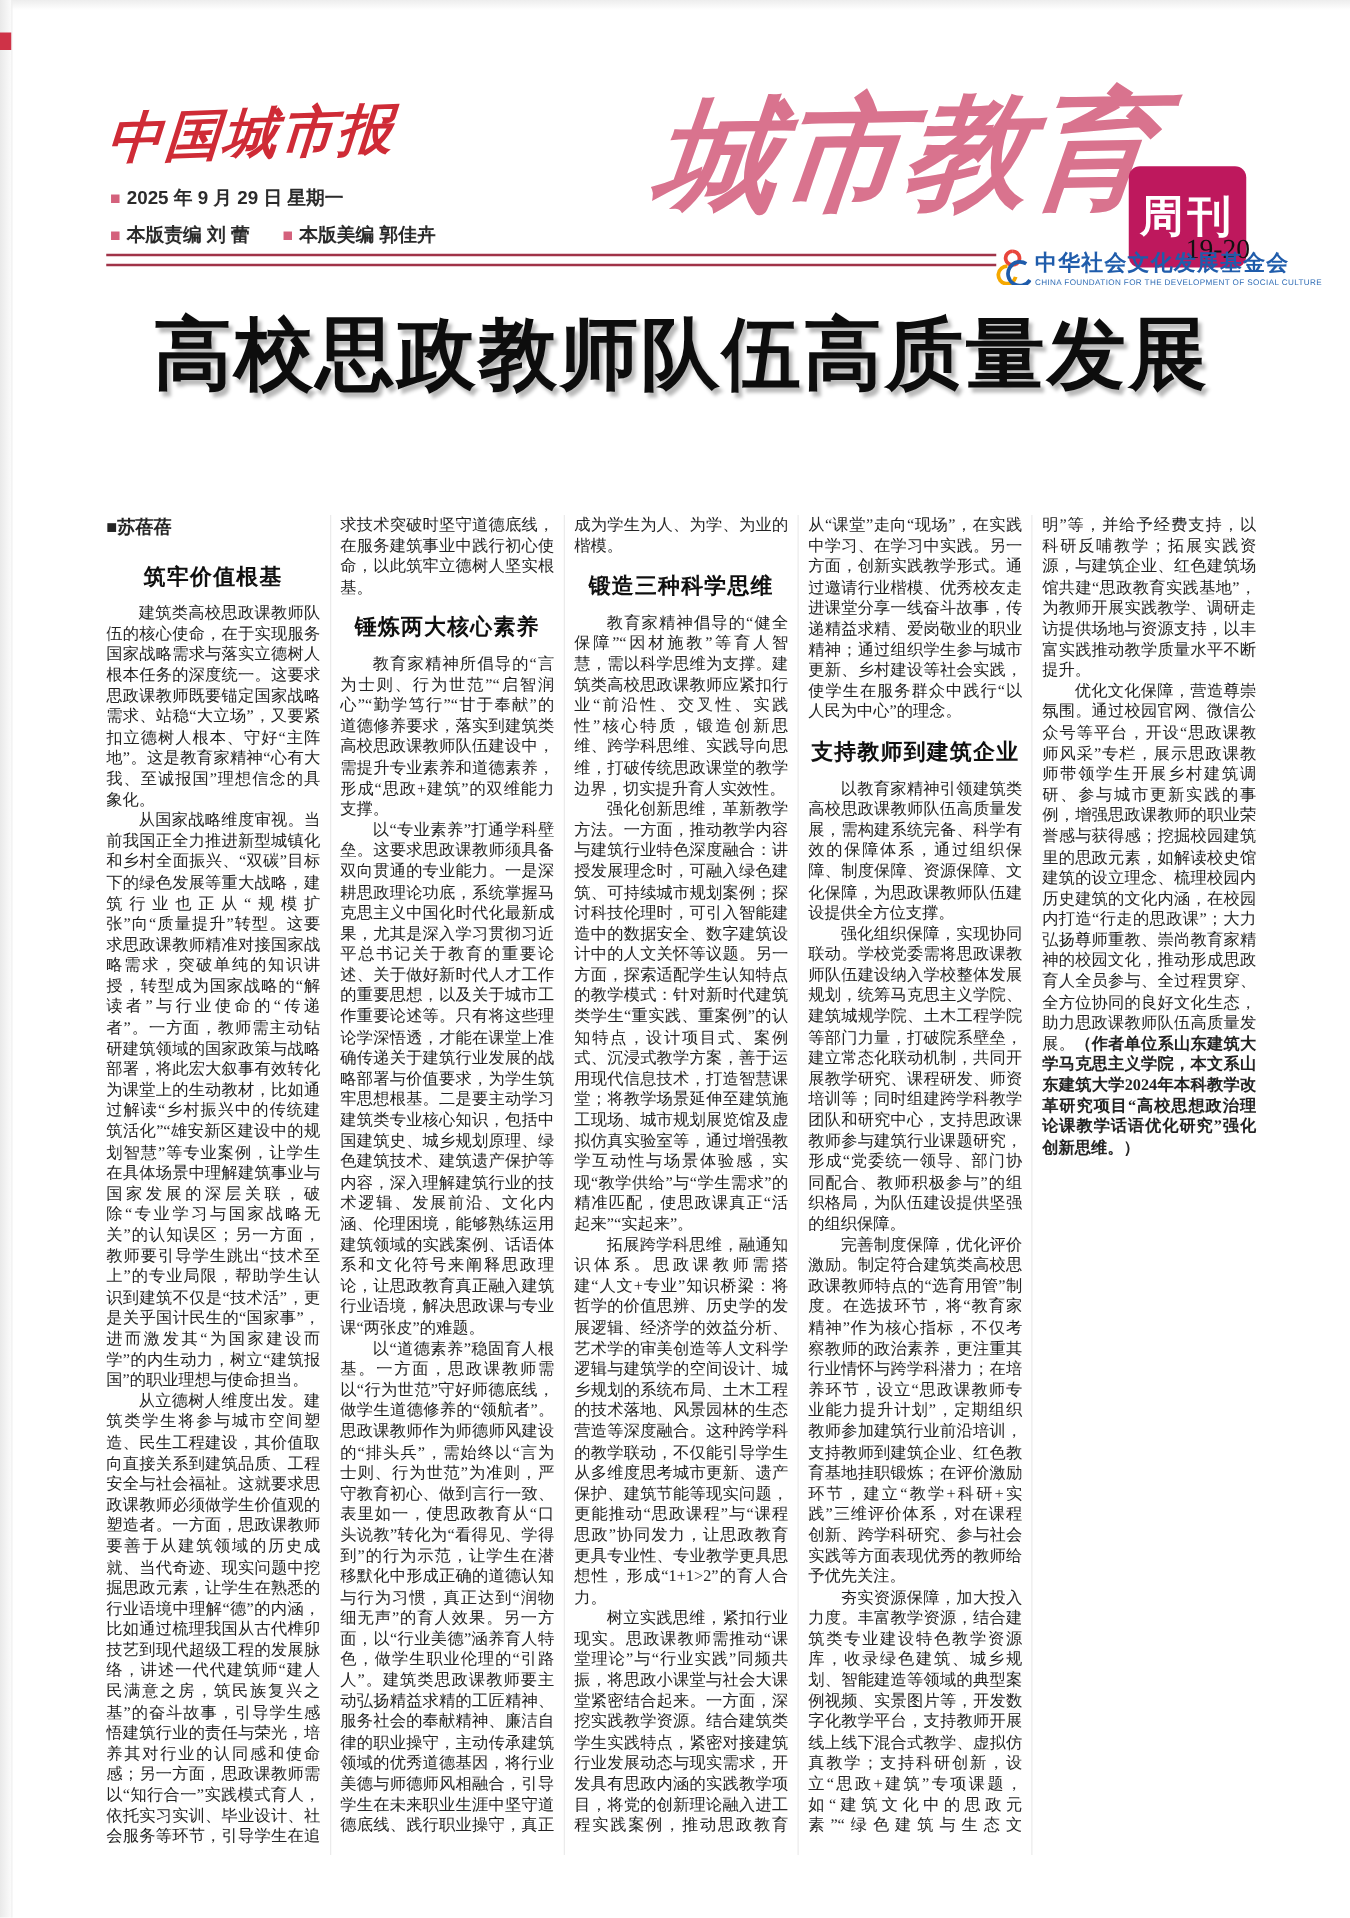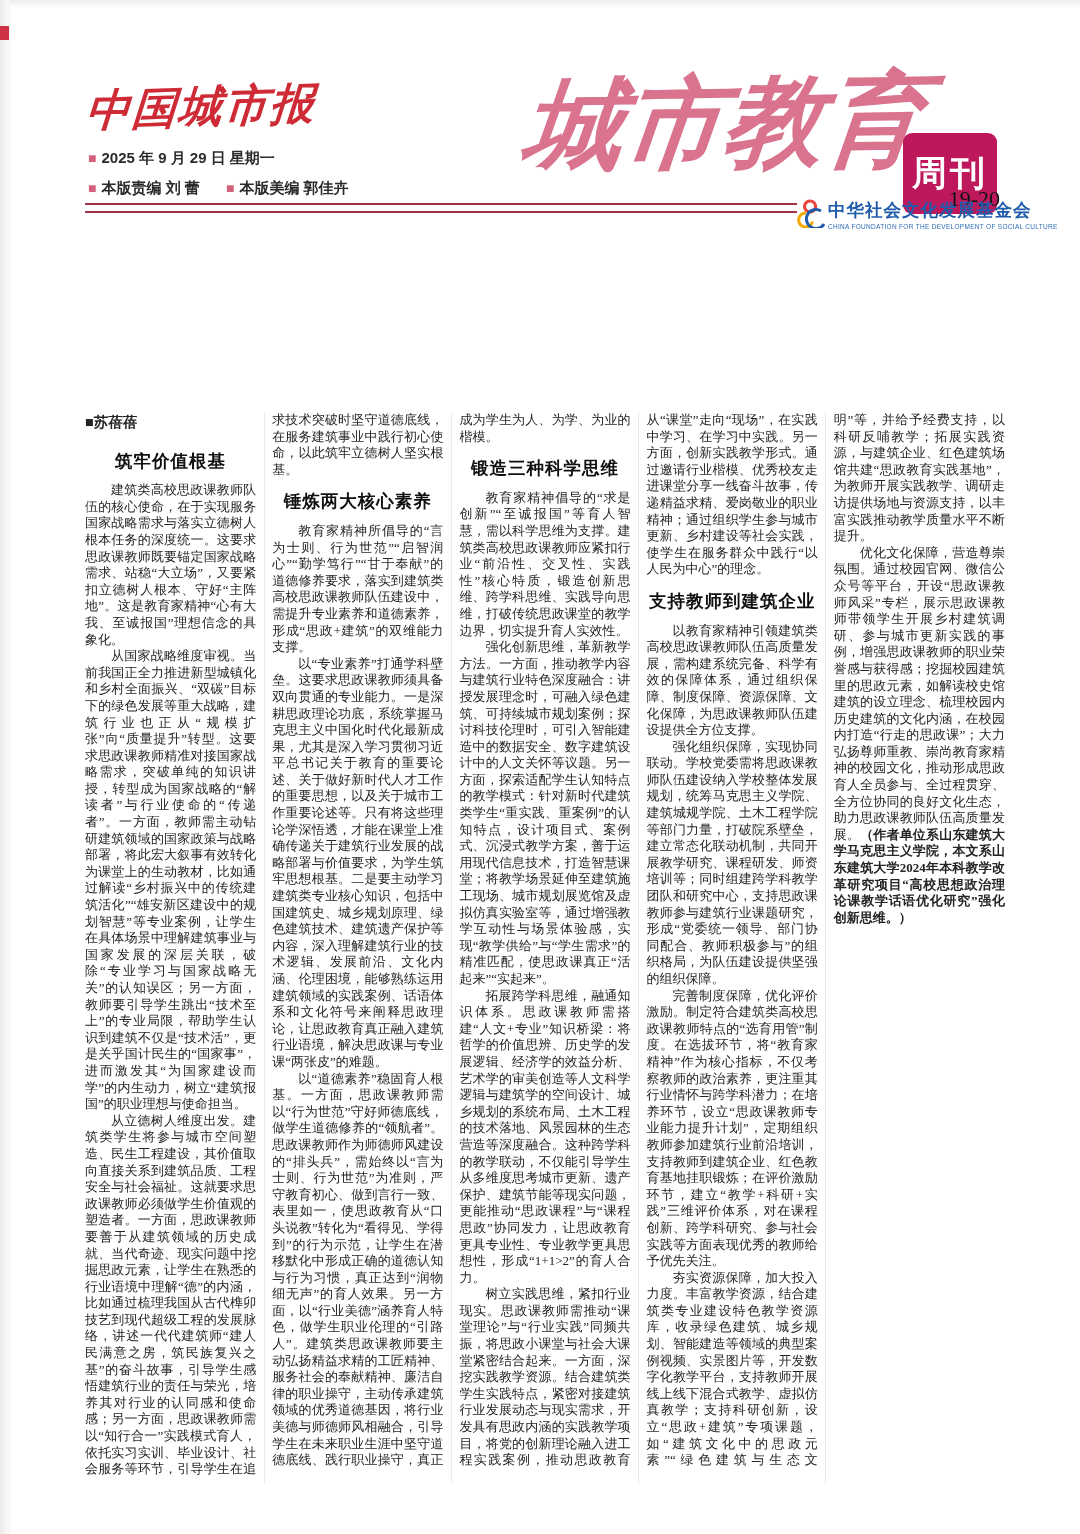--- a/index.html
+++ b/index.html
@@ -149,34 +149,35 @@
   </svg>
   <div class="foundation-text">
     <div class="foundation-name">中华社会文化发展基金会</div>
     <div class="foundation-en">CHINA FOUNDATION FOR THE DEVELOPMENT OF SOCIAL CULTURE</div>
   </div>
 </div>
 
 <div class="double-rule"></div>
 
 <div class="headline">
+  <div class="l2">高校思政教师队伍高质量发展</div>
 </div>
 
 <div class="article">
   <div class="byline">■苏蓓蓓</div>
   <div class="section-head">筑牢价值根基</div>
   <p>建筑类高校思政课教师队伍的核心使命，在于实现服务国家战略需求与落实立德树人根本任务的深度统一。这要求思政课教师既要锚定国家战略需求、站稳“大立场”，又要紧扣立德树人根本、守好“主阵地”。这是教育家精神“心有大我、至诚报国”理想信念的具象化。</p>
   <p>从国家战略维度审视。当前我国正全力推进新型城镇化和乡村全面振兴、“双碳”目标下的绿色发展等重大战略，建筑行业也正从“规模扩张”向“质量提升”转型。这要求思政课教师精准对接国家战略需求，突破单纯的知识讲授，转型成为国家战略的“解读者”与行业使命的“传递者”。一方面，教师需主动钻研建筑领域的国家政策与战略部署，将此宏大叙事有效转化为课堂上的生动教材，比如通过解读“乡村振兴中的传统建筑活化”“雄安新区建设中的规划智慧”等专业案例，让学生在具体场景中理解建筑事业与国家发展的深层关联，破除“专业学习与国家战略无关”的认知误区；另一方面，教师要引导学生跳出“技术至上”的专业局限，帮助学生认识到建筑不仅是“技术活”，更是关乎国计民生的“国家事”，进而激发其“为国家建设而学”的内生动力，树立“建筑报国”的职业理想与使命担当。</p>
   <p>从立德树人维度出发。建筑类学生将参与城市空间塑造、民生工程建设，其价值取向直接关系到建筑品质、工程安全与社会福祉。这就要求思政课教师必须做学生价值观的塑造者。一方面，思政课教师要善于从建筑领域的历史成就、当代奇迹、现实问题中挖掘思政元素，让学生在熟悉的行业语境中理解“德”的内涵，比如通过梳理我国从古代榫卯技艺到现代超级工程的发展脉络，讲述一代代建筑师“建人民满意之房，筑民族复兴之基”的奋斗故事，引导学生感悟建筑行业的责任与荣光，培养其对行业的认同感和使命感；另一方面，思政课教师需以“知行合一”实践模式育人，依托实习实训、毕业设计、社会服务等环节，引导学生在追求技术突破时坚守道德底线，在服务建筑事业中践行初心使命，以此筑牢立德树人坚实根基。</p>
   <div class="section-head">锤炼两大核心素养</div>
   <p>教育家精神所倡导的“言为士则、行为世范”“启智润心”“勤学笃行”“甘于奉献”的道德修养要求，落实到建筑类高校思政课教师队伍建设中，需提升专业素养和道德素养，形成“思政+建筑”的双维能力支撑。</p>
   <p>以“专业素养”打通学科壁垒。这要求思政课教师须具备双向贯通的专业能力。一是深耕思政理论功底，系统掌握马克思主义中国化时代化最新成果，尤其是深入学习贯彻习近平总书记关于教育的重要论述、关于做好新时代人才工作的重要思想，以及关于城市工作重要论述等。只有将这些理论学深悟透，才能在课堂上准确传递关于建筑行业发展的战略部署与价值要求，为学生筑牢思想根基。二是要主动学习建筑类专业核心知识，包括中国建筑史、城乡规划原理、绿色建筑技术、建筑遗产保护等内容，深入理解建筑行业的技术逻辑、发展前沿、文化内涵、伦理困境，能够熟练运用建筑领域的实践案例、话语体系和文化符号来阐释思政理论，让思政教育真正融入建筑行业语境，解决思政课与专业课“两张皮”的难题。</p>
   <p>以“道德素养”稳固育人根基。一方面，思政课教师需以“行为世范”守好师德底线，做学生道德修养的“领航者”。思政课教师作为师德师风建设的“排头兵”，需始终以“言为士则、行为世范”为准则，严守教育初心、做到言行一致、表里如一，使思政教育从“口头说教”转化为“看得见、学得到”的行为示范，让学生在潜移默化中形成正确的道德认知与行为习惯，真正达到“润物细无声”的育人效果。另一方面，以“行业美德”涵养育人特色，做学生职业伦理的“引路人”。建筑类思政课教师要主动弘扬精益求精的工匠精神、服务社会的奉献精神、廉洁自律的职业操守，主动传承建筑领域的优秀道德基因，将行业美德与师德师风相融合，引导学生在未来职业生涯中坚守道德底线、践行职业操守，真正成为学生为人、为学、为业的楷模。</p>
   <div class="section-head">锻造三种科学思维</div>
-  <p>教育家精神倡导的“求是创新”“至诚报国”等育人智慧，需以科学思维为支撑。建筑类高校思政课教师应紧扣行业“前沿性、交叉性、实践性”核心特质，锻造创新思维、跨学科思维、实践导向思维，打破传统思政课堂的教学边界，切实提升育人实效性。</p>
+  <p>教育家精神倡导的“健全保障”“因材施教”等育人智慧，需以科学思维为支撑。建筑类高校思政课教师应紧扣行业“前沿性、交叉性、实践性”核心特质，锻造创新思维、跨学科思维、实践导向思维，打破传统思政课堂的教学边界，切实提升育人实效性。</p>
   <p>强化创新思维，革新教学方法。一方面，推动教学内容与建筑行业特色深度融合：讲授发展理念时，可融入绿色建筑、可持续城市规划案例；探讨科技伦理时，可引入智能建造中的数据安全、数字建筑设计中的人文关怀等议题。另一方面，探索适配学生认知特点的教学模式：针对新时代建筑类学生“重实践、重案例”的认知特点，设计项目式、案例式、沉浸式教学方案，善于运用现代信息技术，打造智慧课堂；将教学场景延伸至建筑施工现场、城市规划展览馆及虚拟仿真实验室等，通过增强教学互动性与场景体验感，实现“教学供给”与“学生需求”的精准匹配，使思政课真正“活起来”“实起来”。</p>
   <p>拓展跨学科思维，融通知识体系。思政课教师需搭建“人文+专业”知识桥梁：将哲学的价值思辨、历史学的发展逻辑、经济学的效益分析、艺术学的审美创造等人文科学逻辑与建筑学的空间设计、城乡规划的系统布局、土木工程的技术落地、风景园林的生态营造等深度融合。这种跨学科的教学联动，不仅能引导学生从多维度思考城市更新、遗产保护、建筑节能等现实问题，更能推动“思政课程”与“课程思政”协同发力，让思政教育更具专业性、专业教学更具思想性，形成“1+1&gt;2”的育人合力。</p>
   <p>树立实践思维，紧扣行业现实。思政课教师需推动“课堂理论”与“行业实践”同频共振，将思政小课堂与社会大课堂紧密结合起来。一方面，深挖实践教学资源。结合建筑类学生实践特点，紧密对接建筑行业发展动态与现实需求，开发具有思政内涵的实践教学项目，将党的创新理论融入进工程实践案例，推动思政教育从“课堂”走向“现场”，在实践中学习、在学习中实践。另一方面，创新实践教学形式。通过邀请行业楷模、优秀校友走进课堂分享一线奋斗故事，传递精益求精、爱岗敬业的职业精神；通过组织学生参与城市更新、乡村建设等社会实践，使学生在服务群众中践行“以人民为中心”的理念。</p>
   <div class="section-head">支持教师到建筑企业</div>
   <p>以教育家精神引领建筑类高校思政课教师队伍高质量发展，需构建系统完备、科学有效的保障体系，通过组织保障、制度保障、资源保障、文化保障，为思政课教师队伍建设提供全方位支撑。</p>
   <p>强化组织保障，实现协同联动。学校党委需将思政课教师队伍建设纳入学校整体发展规划，统筹马克思主义学院、建筑城规学院、土木工程学院等部门力量，打破院系壁垒，建立常态化联动机制，共同开展教学研究、课程研发、师资培训等；同时组建跨学科教学团队和研究中心，支持思政课教师参与建筑行业课题研究，形成“党委统一领导、部门协同配合、教师积极参与”的组织格局，为队伍建设提供坚强的组织保障。</p>
   <p>完善制度保障，优化评价激励。制定符合建筑类高校思政课教师特点的“选育用管”制度。在选拔环节，将“教育家精神”作为核心指标，不仅考察教师的政治素养，更注重其行业情怀与跨学科潜力；在培养环节，设立“思政课教师专业能力提升计划”，定期组织教师参加建筑行业前沿培训，支持教师到建筑企业、红色教育基地挂职锻炼；在评价激励环节，建立“教学+科研+实践”三维评价体系，对在课程创新、跨学科研究、参与社会实践等方面表现优秀的教师给予优先关注。</p>
   <p>夯实资源保障，加大投入力度。丰富教学资源，结合建筑类专业建设特色教学资源库，收录绿色建筑、城乡规划、智能建造等领域的典型案例视频、实景图片等，开发数字化教学平台，支持教师开展线上线下混合式教学、虚拟仿真教学；支持科研创新，设立“思政+建筑”专项课题，如“建筑文化中的思政元素”“绿色建筑与生态文明”等，并给予经费支持，以科研反哺教学；拓展实践资源，与建筑企业、红色建筑场馆共建“思政教育实践基地”，为教师开展实践教学、调研走访提供场地与资源支持，以丰富实践推动教学质量水平不断提升。</p>
   <p><span>优化文化保障，营造尊崇氛围。通过校园官网、微信公众号等平台，开设“思政课教师风采”专栏，展示思政课教师带领学生开展乡村建筑调研、参与城市更新实践的事例，增强思政课教师的职业荣誉感与获得感；挖掘校园建筑里的思政元素，如解读校史馆建筑的设立理念、梳理校园内历史建筑的文化内涵，在校园内打造“行走的思政课”；大力弘扬尊师重教、崇尚教育家精神的校园文化，推动形成思政育人全员参与、全过程贯穿、全方位协同的良好文化生态，助力思政课教师队伍高质量发展。</span><span class="bold-tail">（作者单位系山东建筑大学马克思主义学院，本文系山东建筑大学2024年本科教学改革研究项目“高校思想政治理论课教学话语优化研究”强化创新思维。）</span></p>
 </div>

